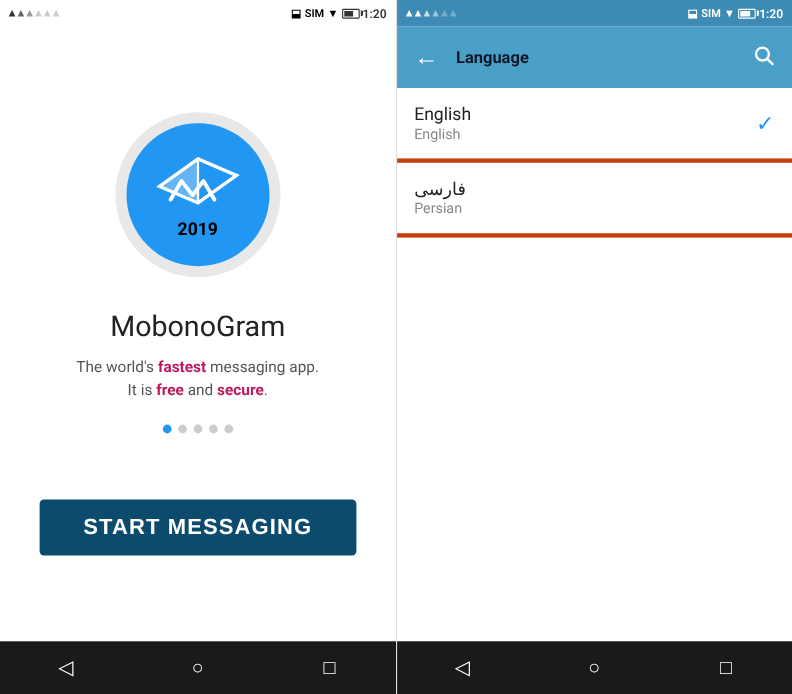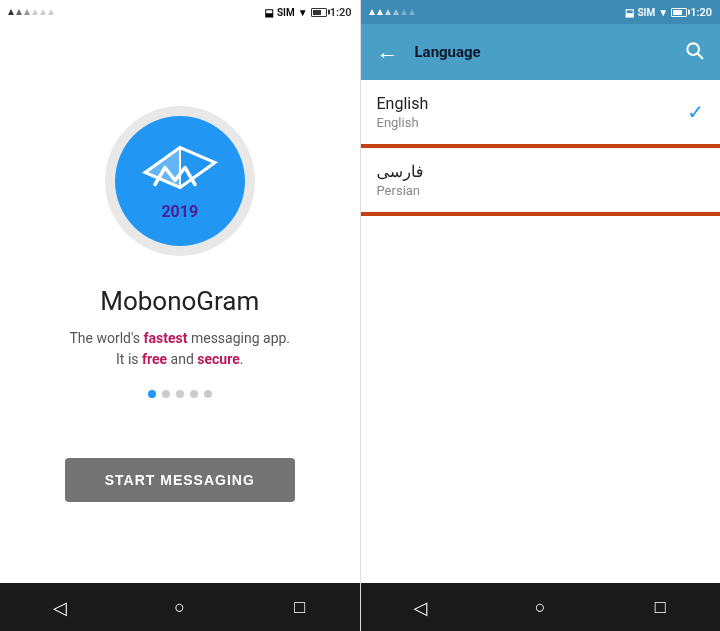--- a/index.html
+++ b/index.html
@@ -79,21 +79,21 @@
       position: relative;
       overflow: hidden;
     }
 
     .logo-inner svg {
       width: 80px;
       height: 60px;
     }
 
     .logo-year {
-      color: #4c1d95;
+      color: #000000;
       font-size: 16px;
       font-weight: bold;
       margin-top: 2px;
     }
 
     .app-name {
       font-size: 26px;
       font-weight: 400;
       color: #222;
       margin-bottom: 12px;
@@ -123,26 +123,26 @@
       height: 8px;
       border-radius: 50%;
       background: #ccc;
     }
 
     .dot.active {
       background: #2196F3;
     }
 
     .start-btn {
-      background: #737373;
+      background: #0c4a6e;
       color: #fff;
       border: none;
       border-radius: 4px;
       padding: 14px 40px;
-      font-size: 14px;
+      font-size: 20px;
       font-weight: 600;
       letter-spacing: 1px;
       cursor: pointer;
       text-transform: uppercase;
     }
 
     .bottom-nav {
       height: 48px;
       background: #1a1a1a;
       display: flex;

